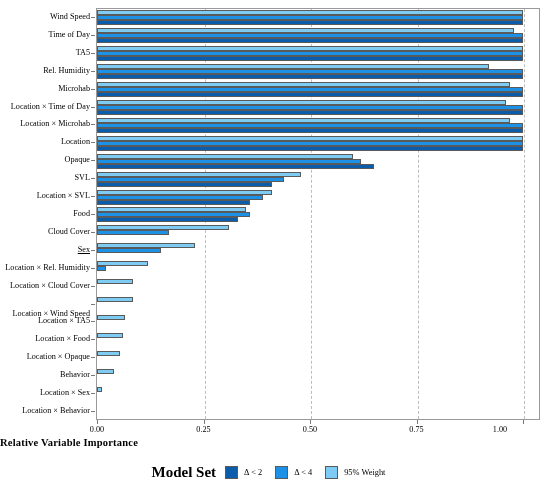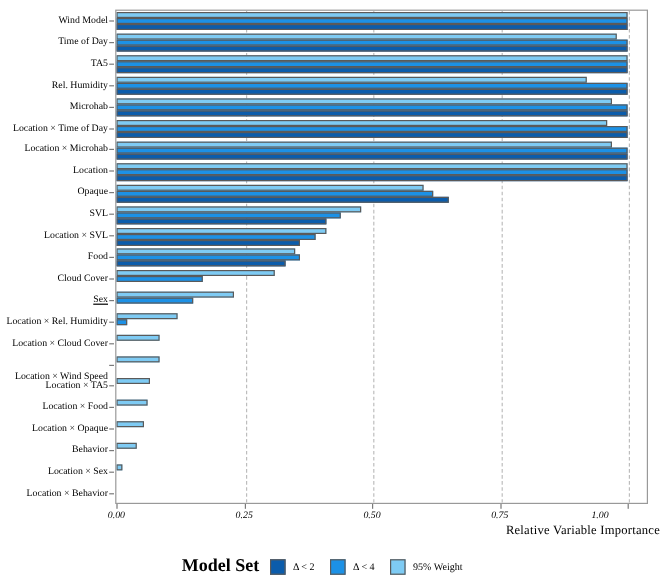--- a/index.html
+++ b/index.html
@@ -105,29 +105,28 @@
     height: 4px;
     border-left: 1px solid #7a7a7a;
   }
   .xticklabel {
     position: absolute;
     top: 5px;
     transform: translateX(-50%);
     font-size: 8.2px;
     line-height: 10px;
     white-space: nowrap;
-    font-style: italic;
   }
   #xaxis-title {
     position: absolute;
     left: 0; right: 0;
     top: 437px;
-    text-align: right;
+    text-align: left;
     font-size: 10.5px;
-    font-weight: normal;
+    font-weight: bold;
     letter-spacing: 0.2px;
   }
 
   
   #legend {
     position: absolute;
     left: 0; right: 0;
     top: 464px;
     display: flex;
     align-items: center;
@@ -151,21 +150,21 @@
     margin-right: 6px;
   }
   .legend-label { white-space: nowrap; font-size: 8.4px; }
 </style>
 </head>
 <body>
 
 <div id="figure">
 
   <div id="ylabels">
-      <div class="ylabel" style="top: 3.95652px;">Wind Model</div>
+      <div class="ylabel" style="top: 3.95652px;">Wind Speed</div>
       <div class="ytick" style="top: 8.95652px;"></div>
       <div class="ylabel" style="top: 21.8696px;">Time of Day</div>
       <div class="ytick" style="top: 26.8696px;"></div>
       <div class="ylabel" style="top: 39.7826px;">TA5</div>
       <div class="ytick" style="top: 44.7826px;"></div>
       <div class="ylabel" style="top: 57.6957px;">Rel. Humidity</div>
       <div class="ytick" style="top: 62.6957px;"></div>
       <div class="ylabel" style="top: 75.6087px;">Microhab</div>
       <div class="ytick" style="top: 80.6087px;"></div>
       <div class="ylabel" style="top: 93.5217px;">Location × Time of Day</div>

